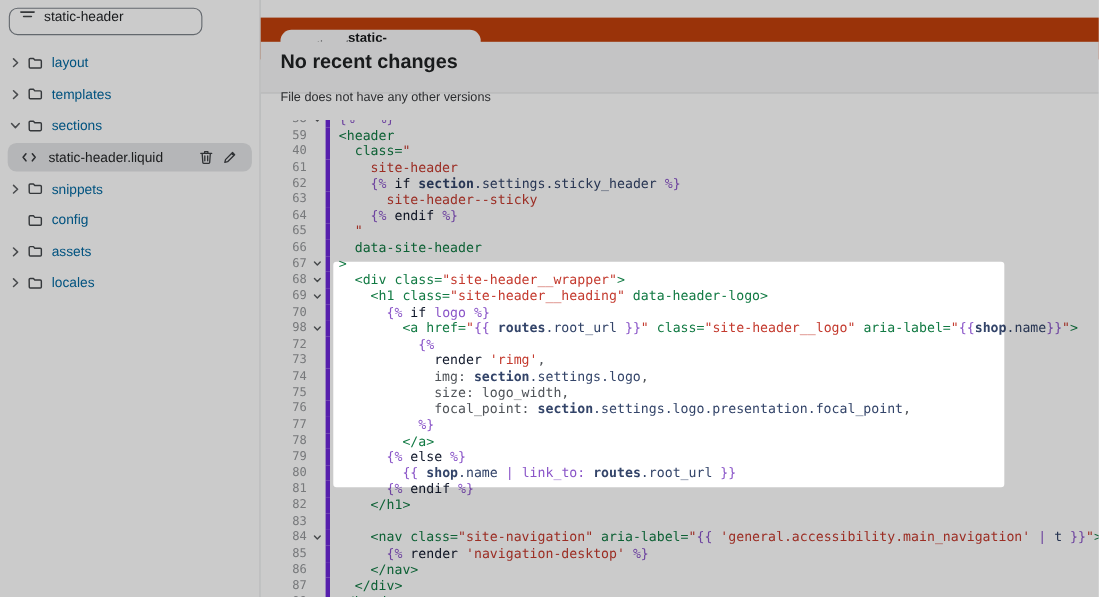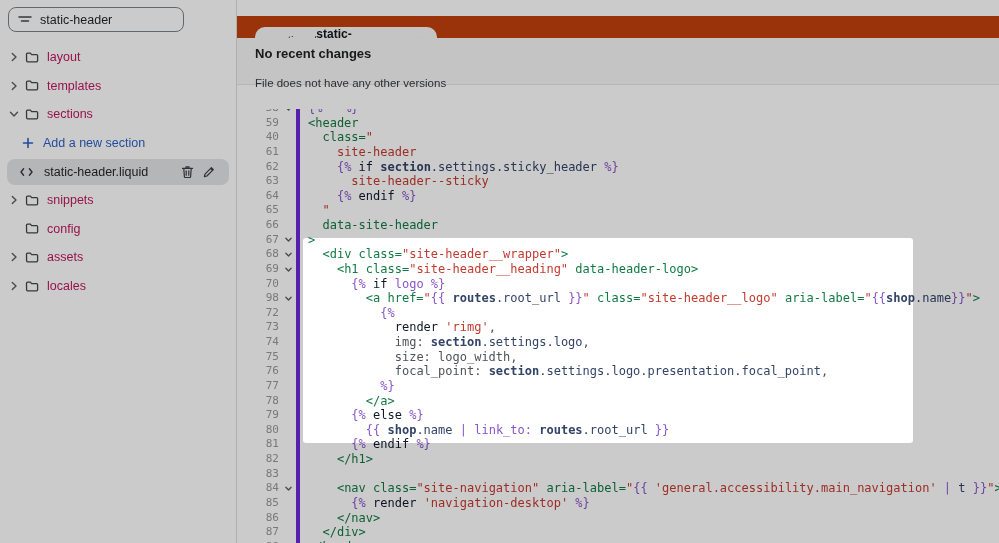--- a/index.html
+++ b/index.html
@@ -1,45 +1,45 @@
 <!DOCTYPE html>
 <html><head>
 <meta charset="utf-8">
 <style>
   * { margin:0; padding:0; box-sizing:border-box; }
   body { background:#888; font-family:"Liberation Sans", sans-serif; }
   .app { position:relative; width:999px; height:543px; background:#fff; overflow:hidden; }
 
   
   .sidebar { position:absolute; left:0; top:0; width:237px; height:100%; background:#fff; border-right:1px solid #dcdee0; }
-  .search-box { position:absolute; left:8px; top:7px; width:176px; height:25px; border:1.5px solid #7d838a; border-radius:8px; background:#fff; display:flex; align-items:center; gap:8px; padding:0 9px; }
+  .search-box { position:absolute; left:8px; top:7px; width:176px; height:25px; border:1.5px solid #7d838a; border-radius:8px; background:#fff; display:flex; align-items:flex-start; gap:8px; padding:0 9px; }
   .search-box input { border:none; outline:none; flex:1; font:12.5px "Liberation Sans", sans-serif; color:#1f2124; background:transparent; }
   .tree { position:absolute; left:0; top:43px; width:100%; }
   .tree-row { height:28.6px; display:flex; align-items:center; padding-left:8px; cursor:pointer; }
   .tree-row .chev { width:17px; display:flex; align-items:center; color:#5c5f62; }
   .tree-row .ficon { width:20px; display:flex; align-items:center; color:#43474b; }
-  .tree-row .tlabel { font-size:12.5px; color:#be185d; padding-left:2px; }
+  .tree-row .tlabel { font-size:12.5px; color:#0369a1; padding-left:2px; }
   .tree-row.action { padding-left:22px; }
   .tree-row.action .tlabel { color:#2e5fc7; padding-left:5px; }
   .tree-row.action .ficon { width:16px; color:#2e5fc7; }
   .file-row-wrap { height:28.6px; display:flex; align-items:center; padding:0 7px; }
   .file-row { flex:1; height:26px; background:#e4e5e7; border-radius:8px; display:flex; align-items:center; padding:0 9px 0 12px; cursor:pointer; }
   .file-row .ficon { width:22px; display:flex; align-items:center; color:#36393d; }
   .file-row .tlabel { font-size:12.5px; color:#242628; padding-left:3px; flex:1; }
   .file-act { width:22px; display:flex; align-items:center; justify-content:center; color:#3c3f43; cursor:pointer; }
 
   
   .main { position:absolute; left:237px; top:0; right:0; bottom:0; background:#fff; }
   .tabstrip { position:absolute; left:0; top:16px; right:0; height:38px; background:#c2410c; }
   .tab { position:absolute; left:18px; top:11px; width:182px; height:27px; background:#f7f7f8; border-radius:10px 10px 0 0; display:flex; align-items:center; padding:0 10px 0 14px; cursor:pointer; }
   .tab .pfx { font-size:12px; color:#3f4144; }
   .tab .fname { font-size:12px; font-weight:bold; color:#141618; }
   .tab .close { margin-left:auto; font-size:13px; color:#55585c; padding:0 3px; cursor:pointer; line-height:1; }
   .versionbar { position:absolute; left:0; top:38px; right:0; height:47px; background:#f7f7f8; border-bottom:1px solid #e4e5e7; padding:8px 0 0 18px; }
-  .vtitle { font-size:13px; font-weight:bold; color:#202224; }
+  .vtitle { font-size:18px; font-weight:bold; color:#202224; }
   .vsub { font-size:11.5px; color:#36383b; margin-top:16px; }
 
   
   .code-viewport { position:absolute; left:0; top:85px; right:0; bottom:0; background:#fff; overflow:hidden;margin-top:24px; }
   .code-scroll { margin-top:-8px; }
   .code-row { display:flex; height:14.63px; line-height:14.63px; font-family:"DejaVu Sans Mono", monospace; font-size:12px; }
   .code-row .ln { flex:none; width:44px; text-align:right; padding-right:2px; color:#96989b; font-size:11px; }
   .code-row .fold { flex:none; width:15px; display:flex; align-items:center; justify-content:center; color:#595c5f; }
   .code-row .src { flex:1; border-left:4px solid #6d28d9; padding-left:8px; white-space:pre; overflow:hidden; }
   .tok-g { color:#117a43; }
@@ -106,28 +106,20 @@
               <path d="M2.5 4.3 6 8 9.5 4.3" fill="none" stroke="currentColor" stroke-width="1.4" stroke-linecap="round" stroke-linejoin="round"></path>
             </svg>
           </span>
           <span class="ficon">
             <svg width="14" height="13" viewBox="0 0 14 13">
               <path d="M1.5 3.2c0-.6.5-1 1-1h2.9l1.2 1.4h5c.5 0 1 .4 1 1v5.2c0 .6-.5 1-1 1h-9c-.5 0-1-.4-1-1z" fill="none" stroke="currentColor" stroke-width="1.3" stroke-linejoin="round"></path>
             </svg>
           </span>
           <span class="tlabel">sections</span>
         </div>
-        <div class="tree-row action">
-          <span class="ficon">
-            <svg width="12" height="12" viewBox="0 0 12 12">
-              <path d="M6 1.5v9M1.5 6h9" stroke="currentColor" stroke-width="1.6" stroke-linecap="round"></path>
-            </svg>
-          </span>
-          <span class="tlabel">Add a new section</span>
-        </div>
         <div class="file-row-wrap">
           <div class="file-row">
             <span class="ficon">
               <svg width="15" height="12" viewBox="0 0 15 12">
                 <path d="M4.6 2.8 2 6l2.6 3.2M10.4 2.8 13 6l-2.6 3.2" fill="none" stroke="currentColor" stroke-width="1.4" stroke-linecap="round" stroke-linejoin="round"></path>
               </svg>
             </span>
             <span class="tlabel">static-header.liquid</span>
             <span class="file-act">
               <svg width="13" height="14" viewBox="0 0 13 14">

